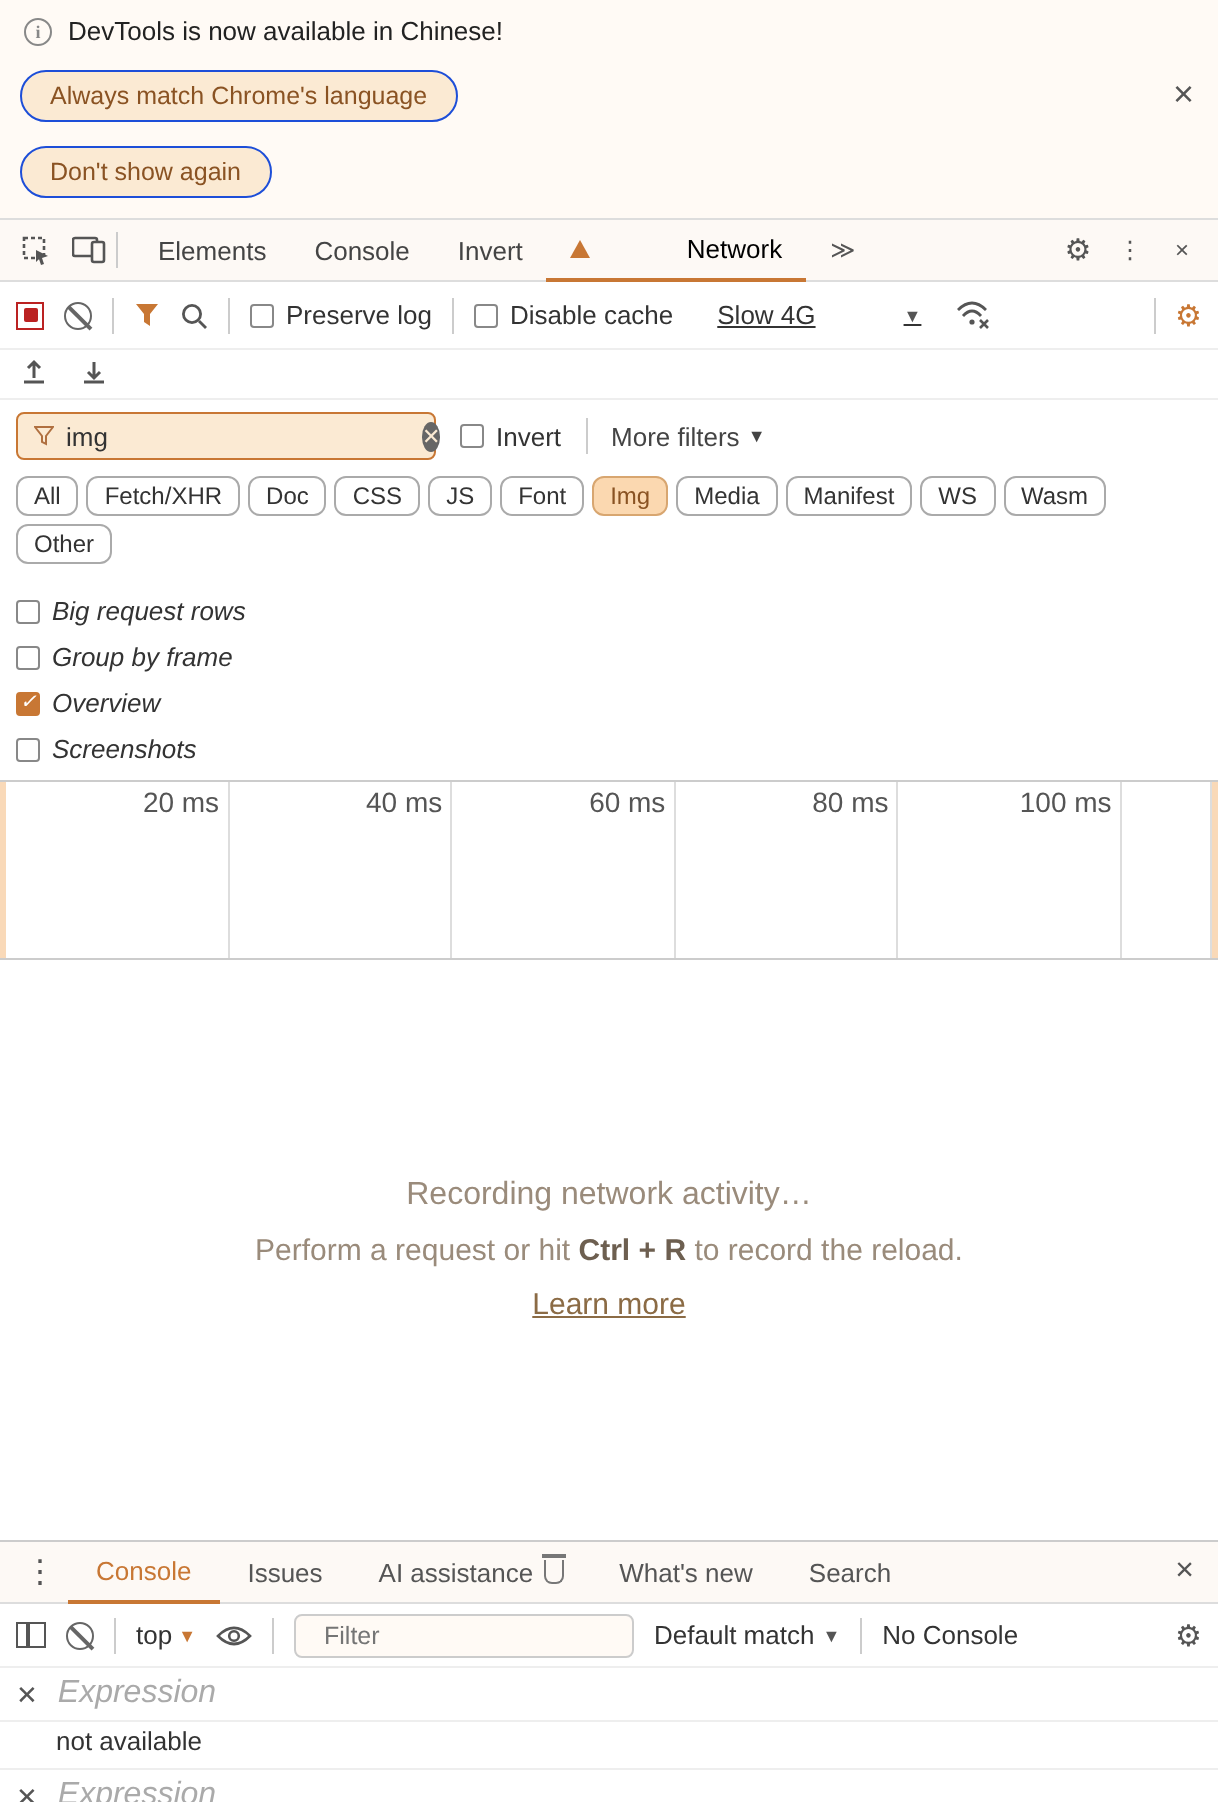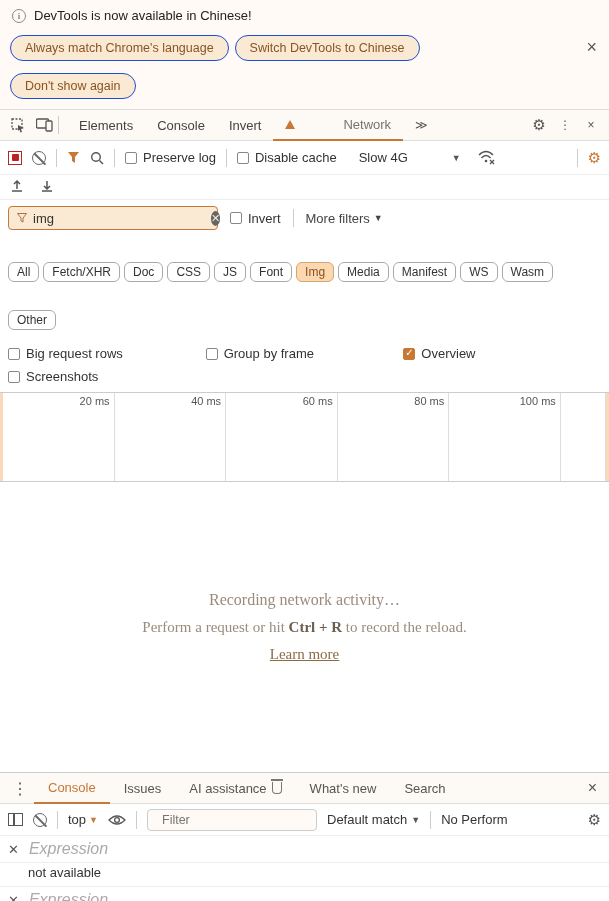--- a/index.html
+++ b/index.html
@@ -80,21 +80,21 @@
     padding: 0 12px;
     height: 32px;
     display: flex;
     align-items: center;
     gap: 4px;
     font-size: 13px;
     color: #444;
     cursor: pointer;
   }
   .tab.active {
-    color: #737373;
+    color: #000000;
     border-bottom: 2px solid #c87734;
     gap: 48px;
   }
   .warn-tri {
     width: 0; height: 0;
     border-left: 5px solid transparent;
     border-right: 5px solid transparent;
     border-bottom: 9px solid #c87734;
   }
   .more-arrow { font-size: 12px; color: #555; }
@@ -140,20 +140,21 @@
   .chk .box.checked {
     background: #c87734; border-color:#c87734; position:relative;
   }
   .chk .box.checked::after {
     content:"✓"; color:#fff; font-size:10px; position:absolute; top:-2px; left:1px;
   }
   .select-throttle {
     display:flex; align-items:center; gap:4px; font-size:13px; cursor:pointer;
     padding: 2px 6px;
     margin-left: 6px;
+    text-decoration: underline;
   }
   .select-throttle .caret { font-size:9px; color:#555; margin-left:40px;}
   .wifi {
     font-size:15px; color:#555; cursor:pointer; position:relative;
   }
   .gear { font-size:15px; color:#c87734; cursor:pointer; }
   .gear-plain { font-size:15px; color:#555; cursor:pointer; }
   .toolbar2 {
     display:flex; gap:16px; padding: 4px 10px 6px;
     border-bottom: 1px solid #eee;
@@ -183,44 +184,45 @@
     cursor:pointer;
   }
   .morefilt { display:flex; align-items:center; gap:4px; font-size:13px; color:#444; cursor:pointer;}
   .type-pills {
     display:flex; gap:4px; padding: 2px 8px 8px;
     flex-wrap: wrap;
   }
   .pill {
     border:1px solid #aaa; border-radius:6px;
     padding: 2px 8px; font-size:12px; color:#333;
-    cursor:pointer; background:#fff;margin-top:24px;
+    cursor:pointer; background:#fff;
   }
   .pill.active {
     background:#fbd8b0; border-color:#d8a670; color:#8a5323;
   }
   .opts-grid {
-    display:grid; grid-template-columns: 1fr 1fr 1fr;
+    display:grid; grid-template-columns: 1fr;
     padding: 4px 8px;
+    font-style: italic;
   }
   .opts-grid .chk { padding: 4px 0; }
   .tl {
     border-top:1px solid #ccc; border-bottom:1px solid #ccc;
     height: 90px; position:relative; display:flex;
   }
   .tl-col {
     flex:1; border-right:1px solid #ddd; position:relative;
   }
   .tl-col:last-child { border-right:none; }
-  .tl-label { position:absolute; top:2px; right:4px; font-size:11px; color:#555;}
+  .tl-label { position:absolute; top:2px; right:4px; font-size:14px; color:#555;}
   .tl-edge { width:3px; background:#f9d9b8; }
   .empty-state {
     height: 290px;
     display:flex; flex-direction:column; align-items:center; justify-content:center;
-    font-family: Liberation Serif, serif;
+    font-family: Liberation Sans, sans-serif;
     color:#9a8b7b;
     gap: 10px;
   }
   .empty-state .l1 { font-size: 16px; }
   .empty-state .l2 { font-size: 15px; color:#9a8b7b;}
   .empty-state .l2 b { color:#6d5f50; }
   .empty-state a { color:#8b6b45; text-decoration: underline; font-size:15px;}
   .drawer-tabs {
     display:flex; align-items:center;
     border-top:1px solid #ccc; border-bottom:1px solid #ddd;
@@ -282,21 +284,20 @@
 </style>
 </head>
 <body>
 
 <div class="info-bar">
   <span class="info-icon">i</span>
   <span class="info-title">DevTools is now available in Chinese!</span>
 </div>
 <div class="chip-row">
   <span class="chip">Always match Chrome's language</span>
-  <span class="chip">Switch DevTools to Chinese</span>
   <span class="close-x">×</span>
   <div style="width:100%"></div>
   <span class="chip">Don't show again</span>
 </div>
 
 <div class="tabs-row">
   <span class="icon-btn">
     <svg width="15" height="15" viewBox="0 0 15 15">
         <rect x="1" y="1" width="10" height="10" fill="none" stroke="#555" stroke-width="1.3" stroke-dasharray="2,1.5"></rect>
         <path d="M7 7 L13 10 L10 11 L11 14 L9.5 14.5 L8.5 11.5 L7 13 Z" fill="#555"></path>
@@ -499,21 +500,21 @@
     <svg width="10" height="10" viewBox="0 0 10 10">
         <path d="M0.5 0.5 H9.5 L6 5 V9 L4 8 V5 Z" fill="none" stroke="#888" stroke-width="1"></path>
       </svg>
     <input placeholder="Filter" style="">
   </div>
   <span class="lvl">
     <span>Default match</span>
     <span class="caret">▼</span>
   </span>
   <span class="vsep"></span>
-  <span class="noissues">No Perform</span>
+  <span class="noissues">No Console</span>
   <span style="flex:1"></span>
   <span class="gear-plain">⚙</span>
 </div>
 
 <div class="expr-row">
   <span class="expr-x">✕</span>
   <span class="expr-ph">Expression</span>
 </div>
 <div class="expr-val">not available</div>
 <div class="expr-row">

